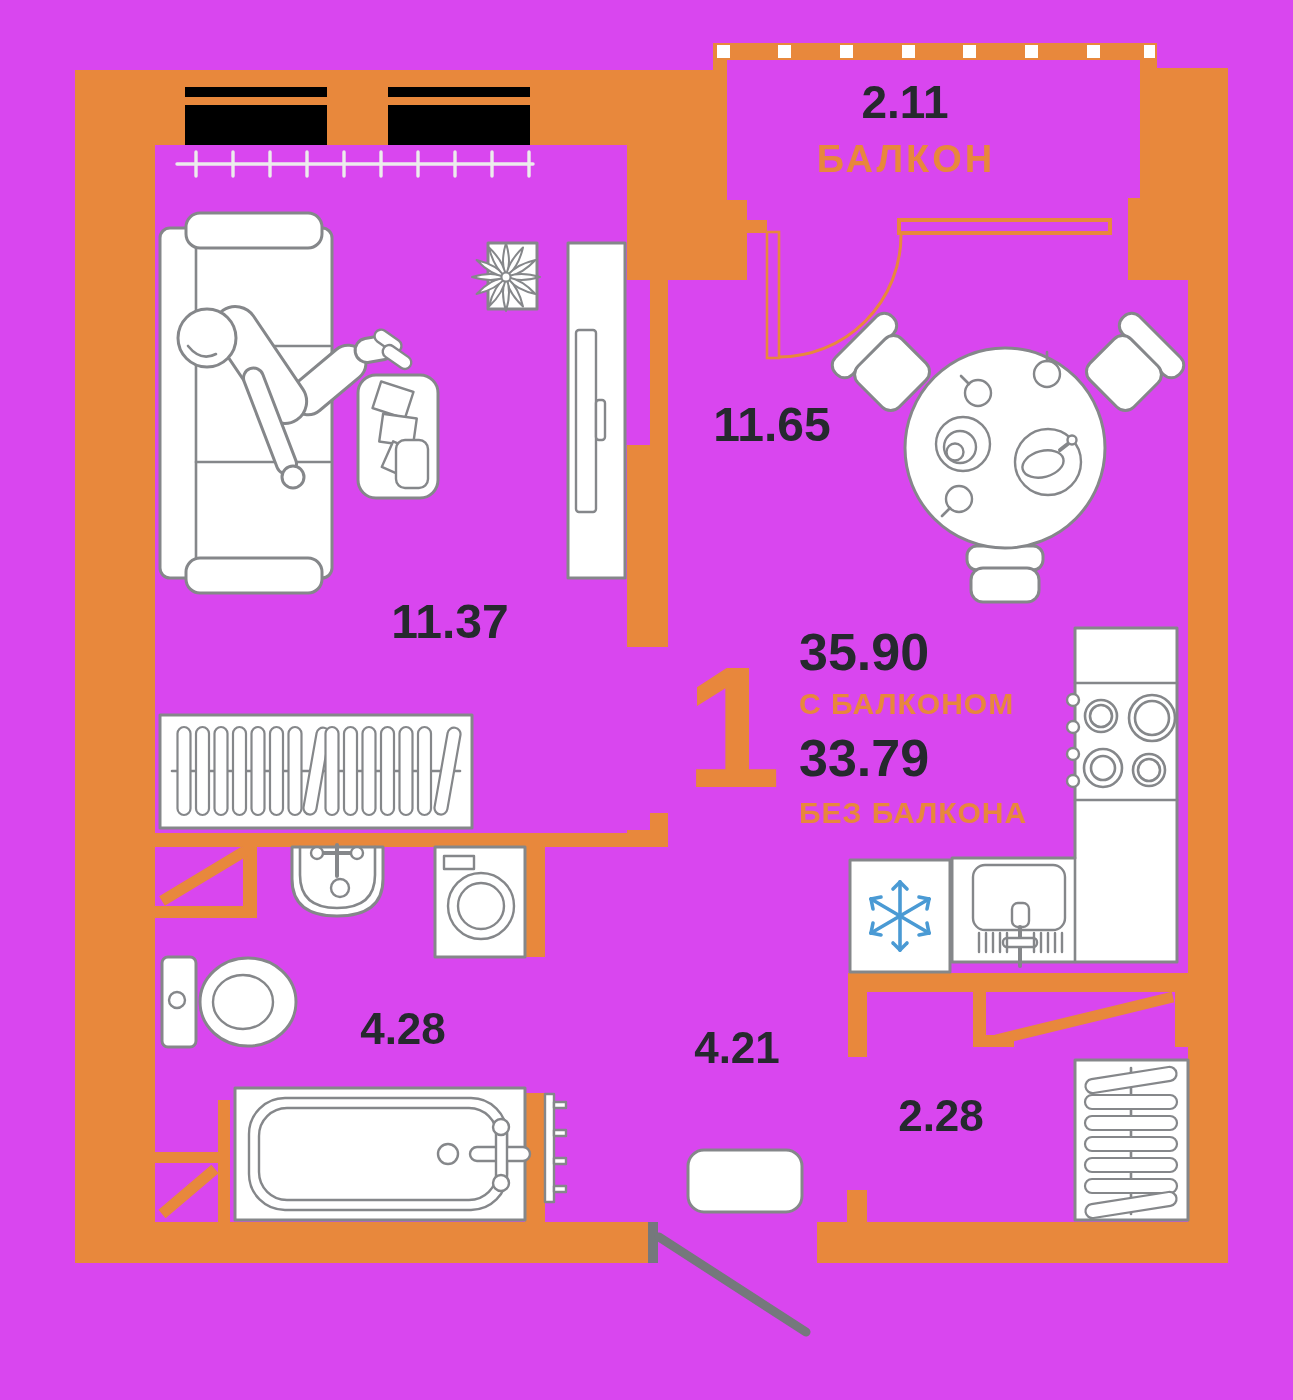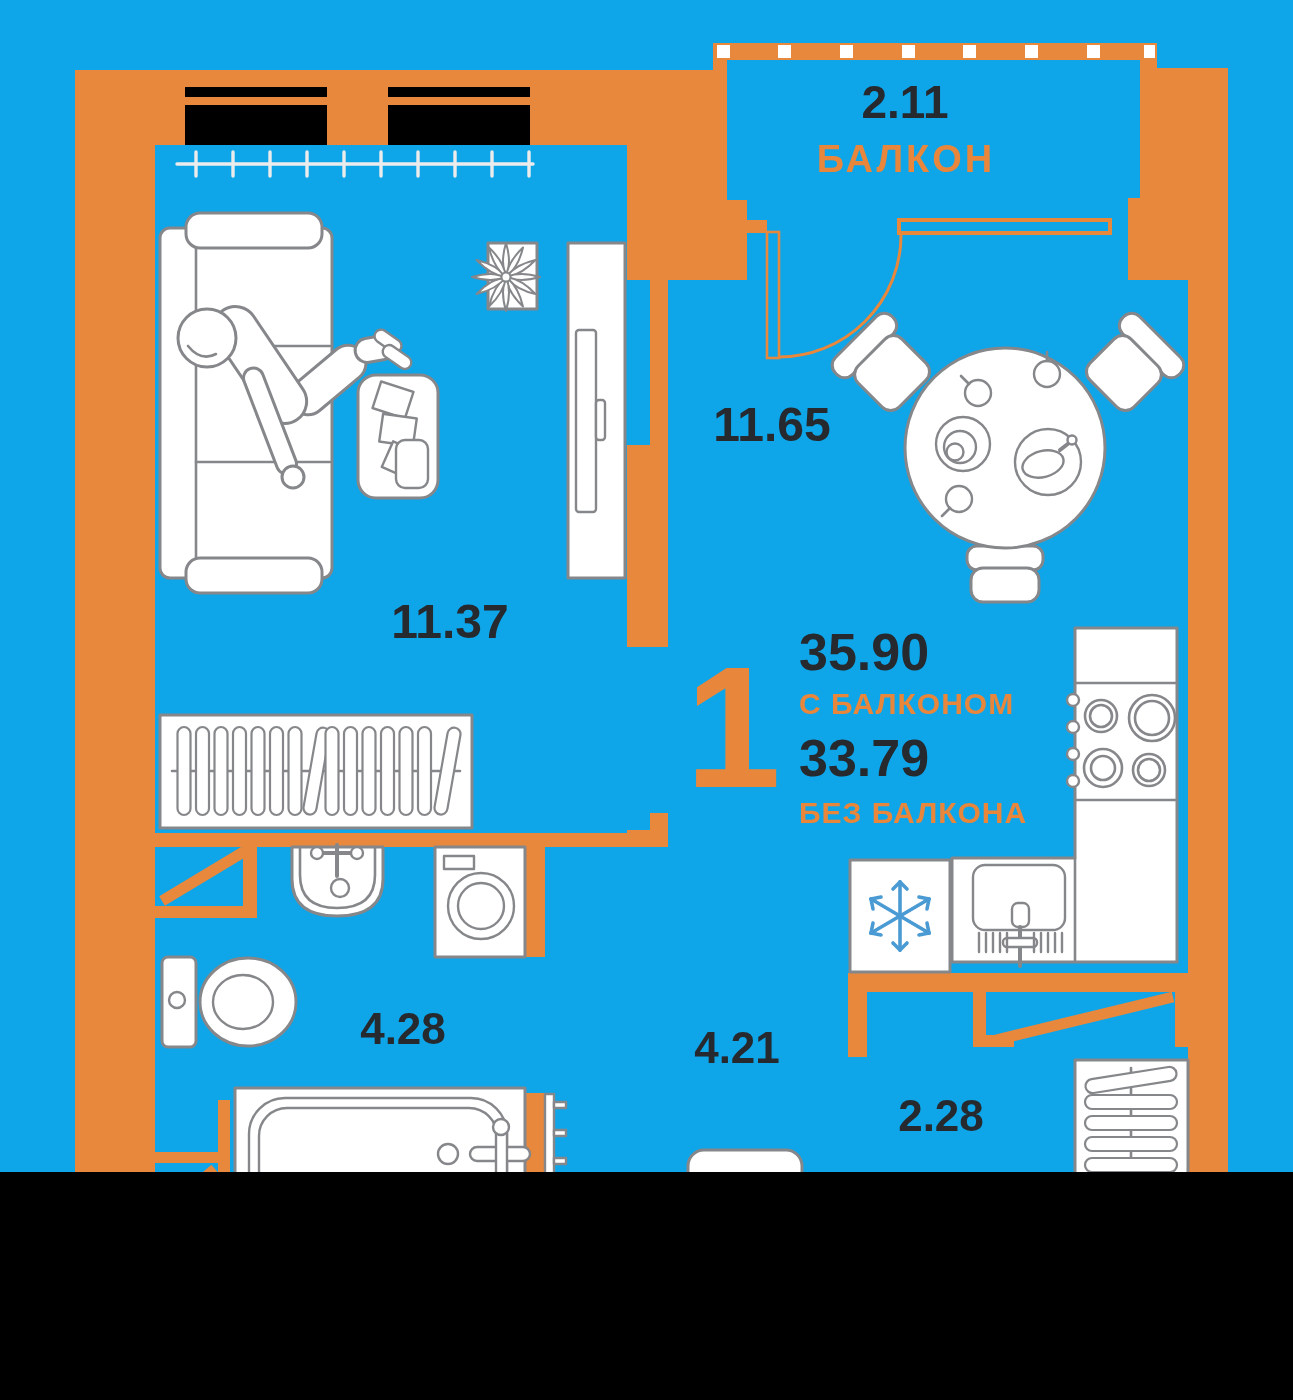--- a/index.html
+++ b/index.html
@@ -1,16 +1,16 @@
 <!DOCTYPE html>
 <html><head>
 <meta charset="utf-8">
 <style>
   html,body{margin:0;padding:0;background:#000;}
-  .stage{position:relative;width:1293px;height:1172px;background:#0ea5e9;overflow:hidden;
+  .stage{position:relative;width:1293px;height:1400px;background:#d946ef;overflow:hidden;
          font-family:"Liberation Sans",sans-serif;text-decoration:underline;}
   svg{position:absolute;left:0;top:0;}
   .wall{fill:#E8883C;}
   .cut{fill:#000000;}
   .furn{fill:#FFFFFF;stroke:#85878A;stroke-width:3;stroke-linejoin:round;}
   .furn2{fill:#FFFFFF;stroke:#85878A;stroke-width:2.4;stroke-linejoin:round;}
   .ln{fill:none;stroke:#85878A;stroke-width:2.6;stroke-linecap:round;}
   .lnthick{fill:none;stroke:#85878A;stroke-width:4;stroke-linecap:round;}
   .orangeln{fill:none;stroke:#E8883C;stroke-width:3;}
   .orangethick{stroke:#E8883C;stroke-width:11;}

